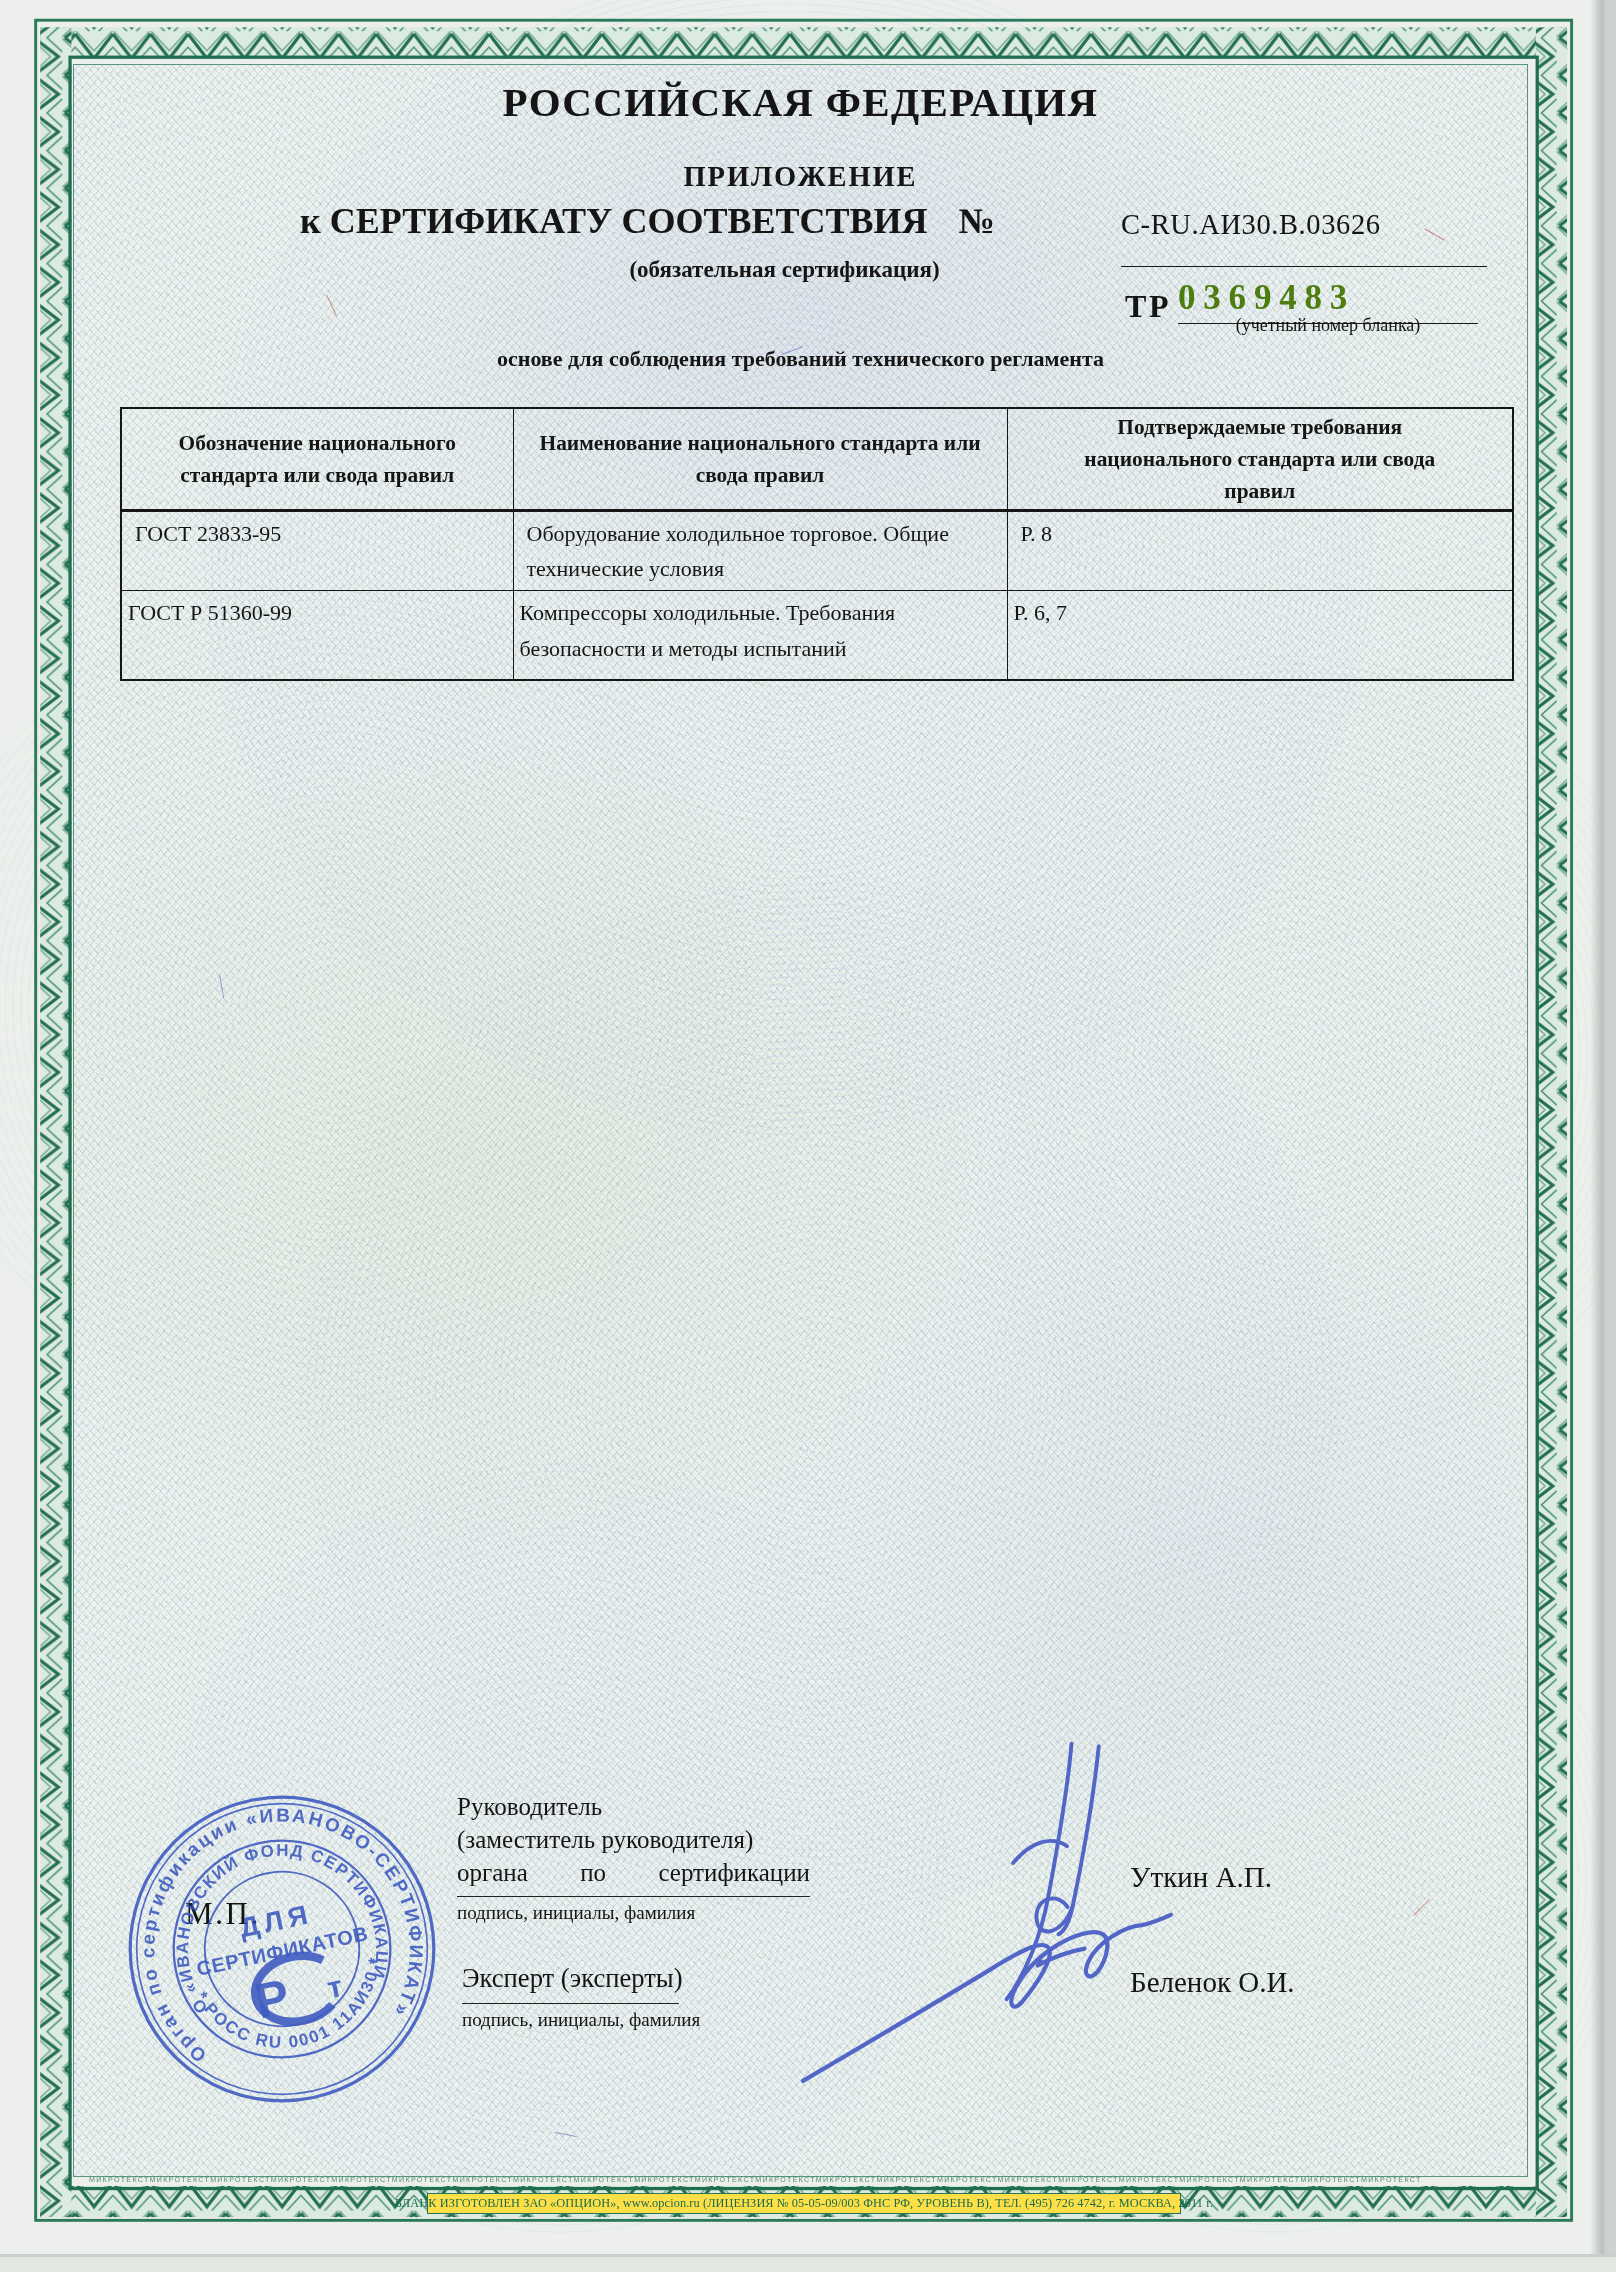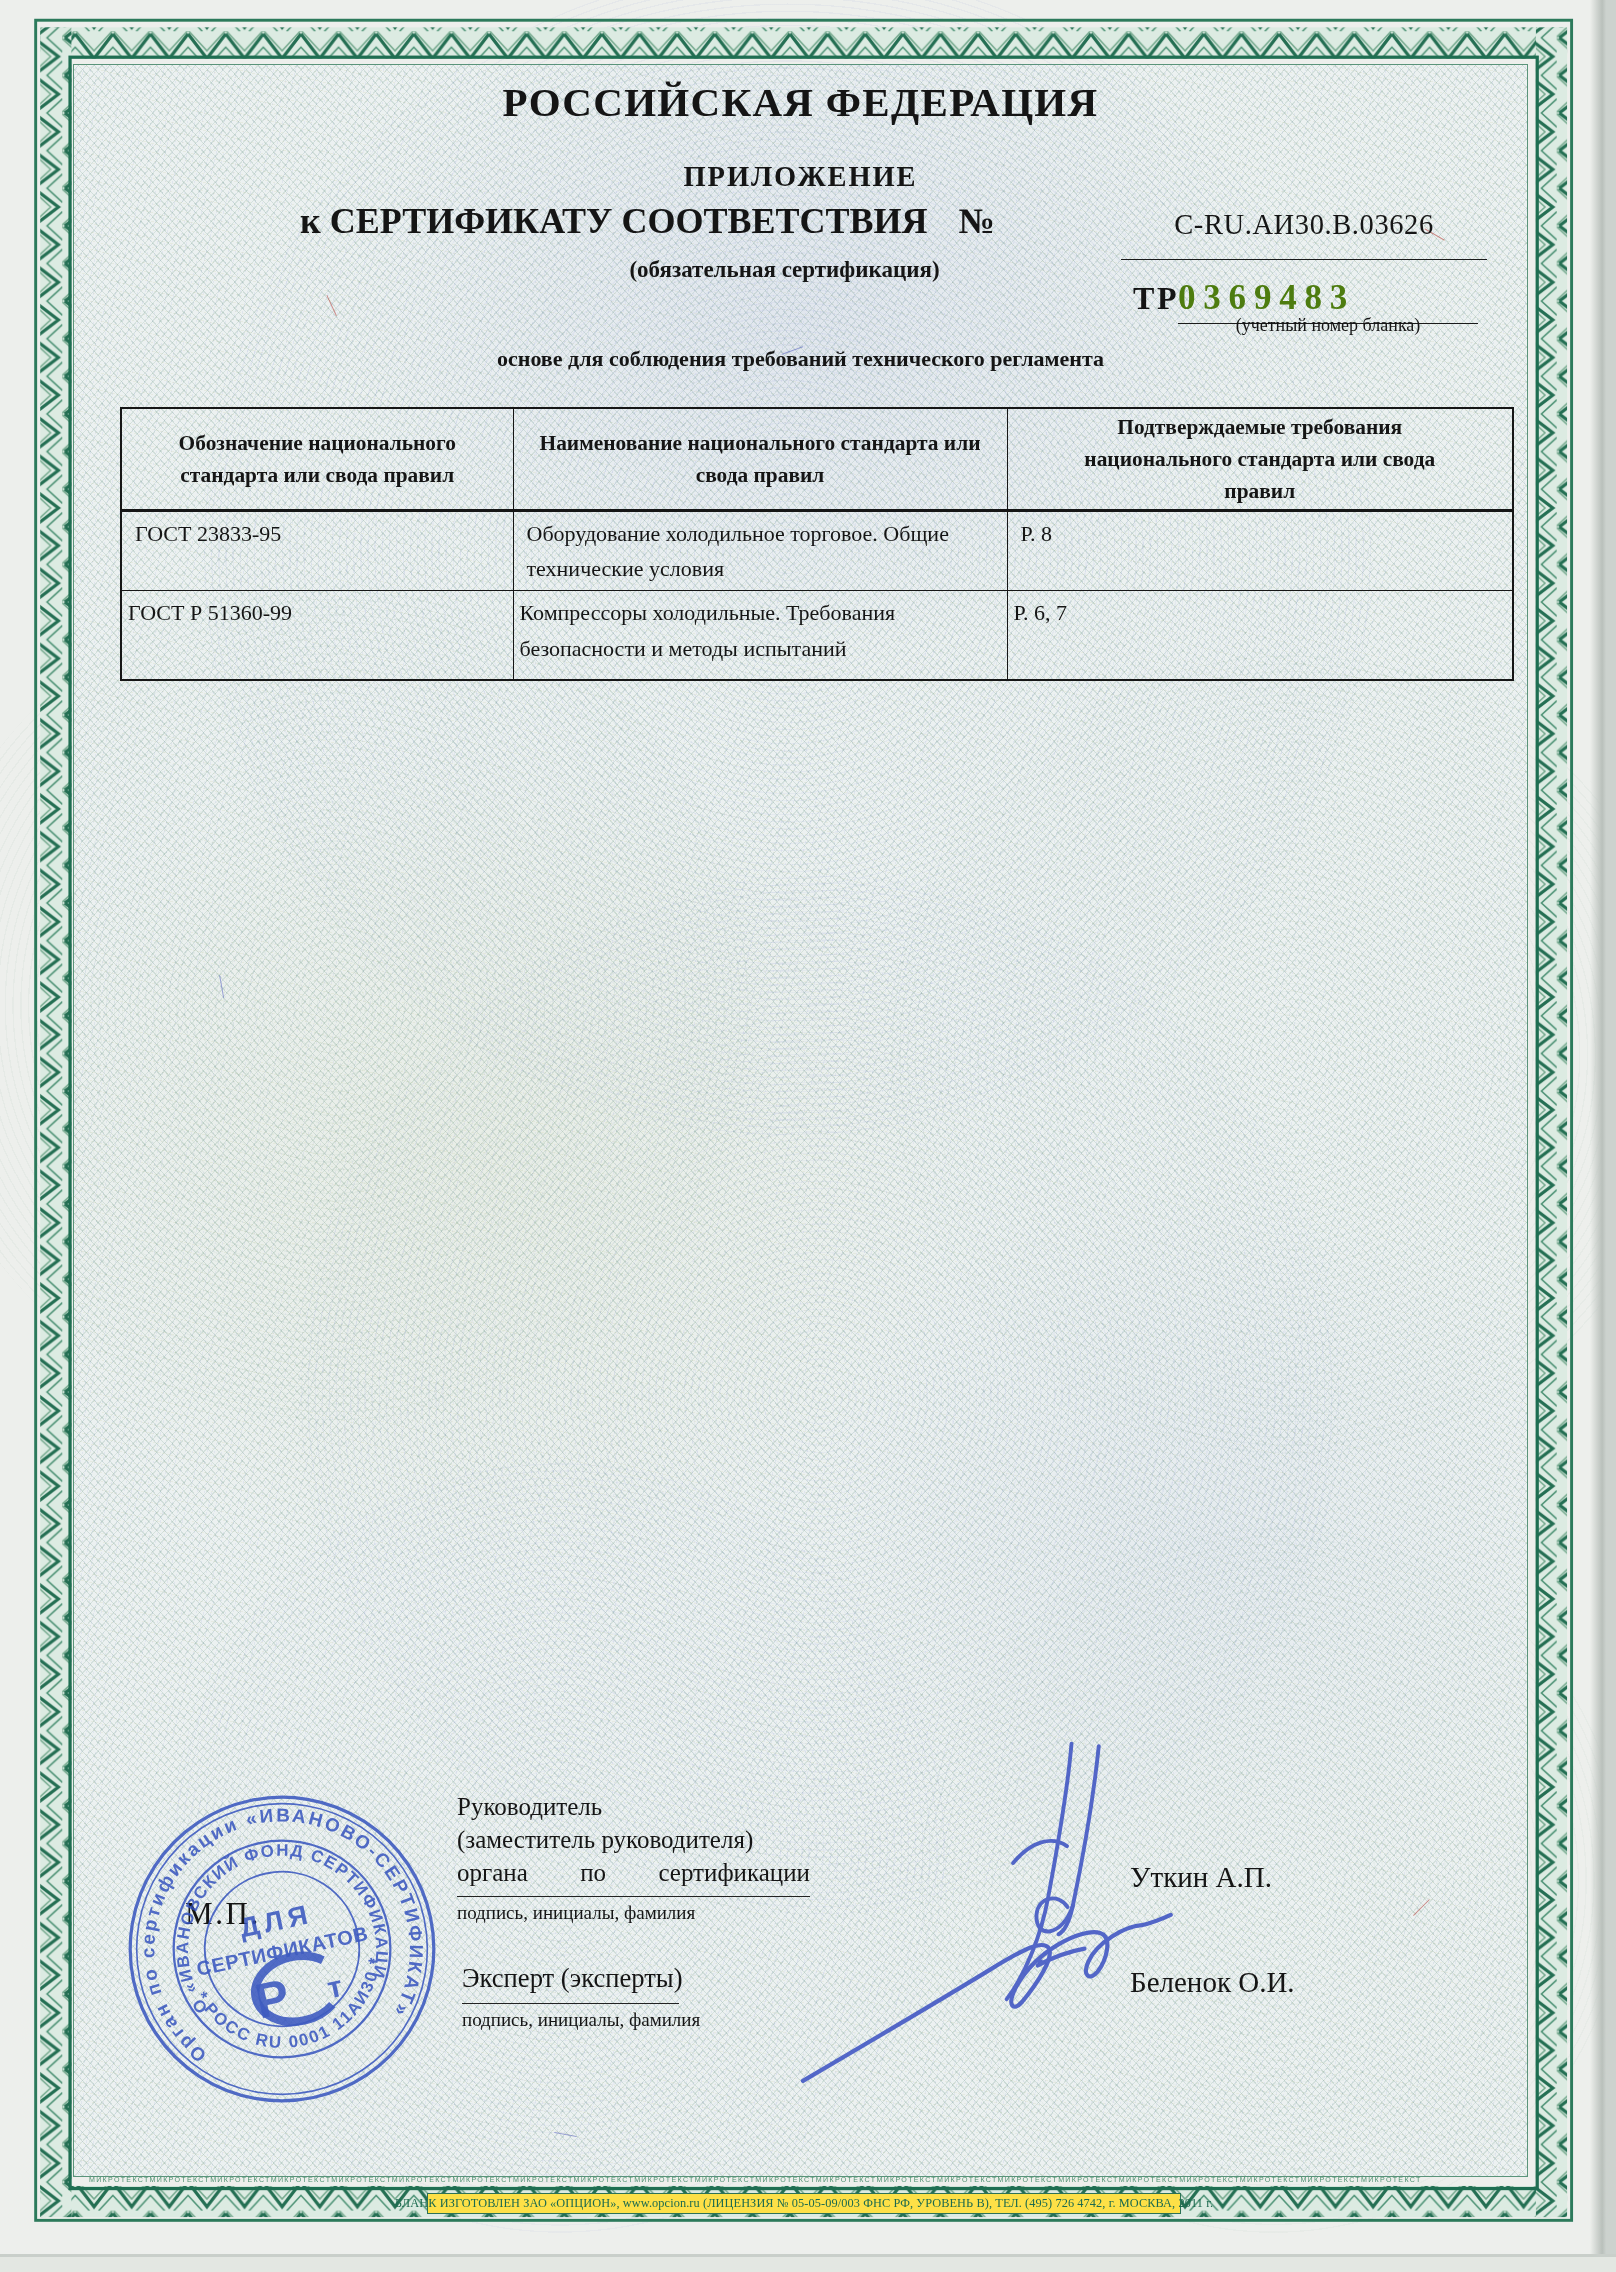--- a/index.html
+++ b/index.html
@@ -30,24 +30,24 @@
     white-space:nowrap;line-height:10.4px;padding-left:16px;}
 
   
   .frame{position:absolute;left:0;top:0;}
 
   
   .country{left:73px;width:1455px;top:78px;text-align:center;font-size:41px;font-weight:bold;letter-spacing:1.3px;}
   .doc-type{left:73px;width:1455px;top:161px;text-align:center;font-size:28.5px;font-weight:bold;letter-spacing:1.9px;}
   .title-row{left:300px;top:200px;font-size:36px;font-weight:bold;white-space:nowrap;}
   .num-sign{margin-left:31px;}
-  .cert-number{left:1121px;top:209px;width:366px;text-align:center;font-size:28.5px;letter-spacing:0.6px;
-    border-bottom:1.9px solid #1a1a1a;padding-bottom:18px;}
+  .cert-number{left:1121px;top:209px;width:366px;font-size:28.5px;letter-spacing:0.6px;
+    border-bottom:1.9px solid #1a1a1a;padding-bottom:25px;}
   .subtitle{left:603px;width:363px;top:257px;text-align:center;font-size:23px;font-weight:bold;}
-  .tr-label{left:1125px;top:280px;font-size:32px;font-weight:bold;letter-spacing:2.6px;margin-left:8px;}
+  .tr-label{left:1125px;top:288px;font-size:32px;font-weight:bold;letter-spacing:2.6px;}
   .blank-number{left:1178px;top:278px;width:300px;text-align:left;font-size:35px;font-weight:bold;
     color:#4d7c0f;letter-spacing:7.8px;border-bottom:1.9px solid #1a1a1a;padding-bottom:5.2px;}
   .blank-caption{left:1178px;width:300px;top:315px;text-align:center;font-size:18px;}
   .intro{left:73px;width:1455px;top:344px;text-align:center;font-size:22px;font-weight:bold;line-height:1.38;}
 
   
   table.std{position:absolute;left:120px;top:407px;width:1392px;border-collapse:collapse;
     table-layout:fixed;border:2.6px solid #161616;}
   table.std th{border:1.9px solid #161616;border-bottom-width:3.9px;font-weight:bold;font-size:21.4px;
     line-height:1.5;vertical-align:middle;height:91px;}

